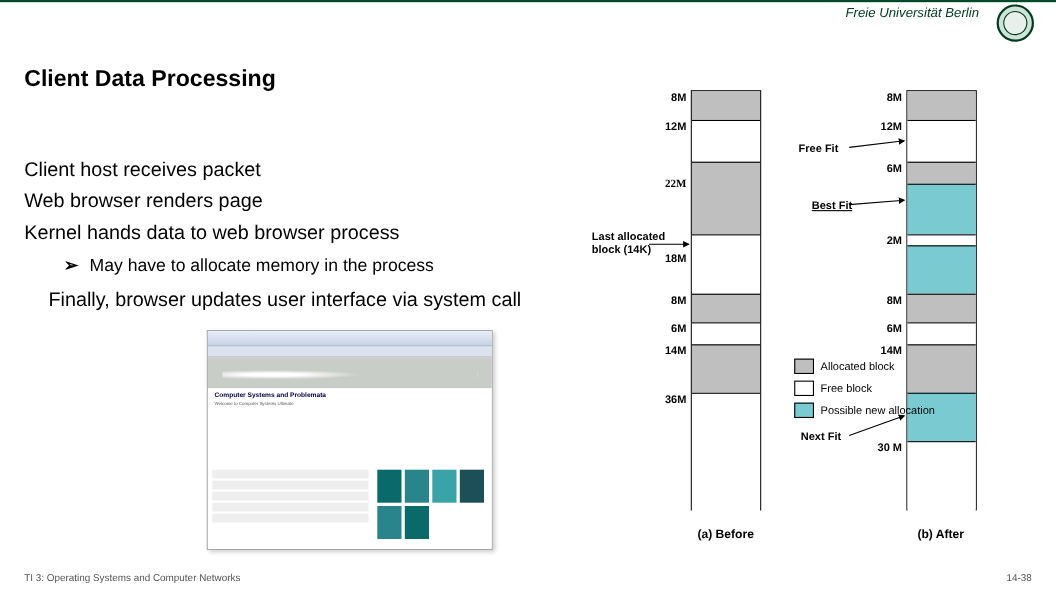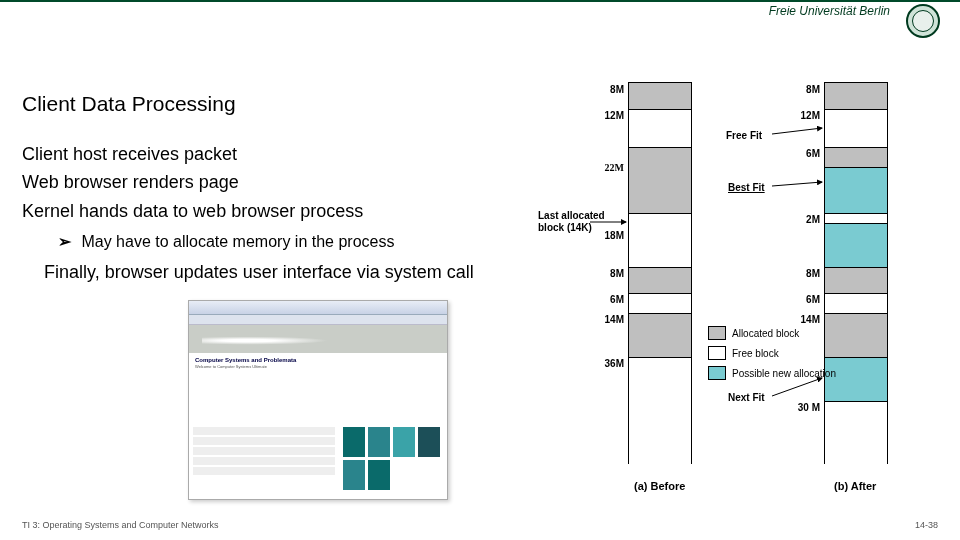--- a/index.html
+++ b/index.html
@@ -3,21 +3,21 @@
 <meta charset="utf-8">
 <style>
   * { box-sizing: border-box; margin: 0; padding: 0; }
   html, body { width: 960px; height: 540px; font-family: Arial, Helvetica, sans-serif; background: #fff; color: #000; overflow: hidden; }
   .slide { position: relative; width: 960px; height: 540px; }
   .topbar { position: absolute; top: 0; left: 0; width: 960px; height: 2px; background: #004a2a; }
   .logo-wrap { position: absolute; top: 4px; right: 20px; display: flex; align-items: flex-start; gap: 16px; }
   .logo-text { font-size: 12px; font-style: italic; color: #003a1f; white-space: nowrap; }
   .seal { width: 34px; height: 34px; border-radius: 50%; background: #cfe3d8; border: 2px solid #003a1f; display: flex; align-items: center; justify-content: center; }
   .seal-inner { width: 22px; height: 22px; border-radius: 50%; background: #e8f0ec; border: 1px solid #003a1f; }
-  .title { position: absolute; top: 60px; left: 22px; font-size: 21px; font-weight: normal; margin-top: 32px; }
+  .title { position: absolute; top: 60px; left: 22px; font-size: 21px; font-weight: bold; }
   .body { position: absolute; top: 142px; left: 22px; width: 540px; font-size: 18px; line-height: 1.35; }
   .body p { margin-bottom: 4px; }
   .sub { margin: 8px 0 8px 36px; display: flex; align-items: baseline; gap: 10px; font-size: 16px; }
   .chev { color: #000; font-weight: bold; }
   .hang { text-indent: -18px; padding-left: 40px; }
   .browser-shot { position: absolute; top: 300px; left: 188px; width: 260px; height: 200px; background: #f4f4f4; border: 1px solid #aaa; box-shadow: 2px 2px 4px rgba(0,0,0,0.2); }
   .bshot-tb { height: 14px; background: linear-gradient(#e8edf6,#c8d2e6); border-bottom: 1px solid #9ab; }
   .bshot-nav { height: 10px; background: #dde3ee; border-bottom: 1px solid #bbc; }
   .bshot-main { height: 70px; background: #fff; padding: 4px 6px; }
   .bshot-h { font-size: 6px; color: #004; font-weight: bold; margin-bottom: 2px; }
@@ -38,21 +38,21 @@
   .colB { left: 246px; }
   .seg { width: 100%; border-top: 1px solid #000; }
   .seg:first-child { border-top: none; }
   .seg.alloc { background: #bfbfbf; }
   .seg.free  { background: #fff; }
   .seg.poss  { background: #7acbd1; }
   .size-l { position: absolute; font-size: 10px; font-weight: bold; text-align: right; width: 44px; }
   .size-r { position: absolute; font-size: 10px; font-weight: bold; text-align: right; width: 44px; }
   .ann { position: absolute; font-size: 10px; font-weight: bold; }
   .caption { position: absolute; font-size: 11px; font-weight: bold; }
-  .legend { position: absolute; left: 130px; top: 244px; font-size: 10px; text-align: right; }
+  .legend { position: absolute; left: 144px; top: 244px; font-size: 10px; text-align: right; }
   .legend-row { display:flex; align-items:center; gap:6px; margin-bottom:6px; }
   .swatch { width: 18px; height: 14px; border: 1px solid #000; }
   .swatch.alloc{background:#bfbfbf;} .swatch.free{background:#fff;} .swatch.poss{background:#7acbd1;}
   .lastlbl { position:absolute; left:-40px; top:128px; width:70px; font-size:10px; font-weight:bold; line-height:1.2; }
 </style>
 </head>
 <body>
 
 <div class="slide">
   <div class="topbar"></div>
@@ -127,21 +127,21 @@
         <div class="seg free" style="height: 10px;"></div>
         <div class="seg poss" style="height: 44px;"></div>
         <div class="seg alloc" style="height: 26px;"></div>
         <div class="seg free" style="height: 20px;"></div>
         <div class="seg alloc" style="height: 44px;"></div>
         <div class="seg poss" style="height: 44px;"></div>
         <div class="seg free" style="height: 64px;"></div>
       </div>
 
     <div class="ann" style="left:148px; top:48px;">Free Fit</div>
-    <div class="ann" style="left:150px; top:100px;text-decoration:underline;">Best Fit</div>
+    <div class="ann" style="left:160px; top:100px;text-decoration:underline;">Best Fit</div>
     <div class="ann" style="left:150px; top:310px;">Next Fit</div>
 
     <svg width="350" height="440" style="position:absolute;left:0;top:0;pointer-events:none">
       <defs>
           <marker id="ah" markerWidth="6" markerHeight="6" refX="5" refY="3" orient="auto">
             <path d="M0,0 L6,3 L0,6 Z" fill="#000"></path>
           </marker>
         </defs>
       <line x1="194" y1="52" x2="244" y2="46" stroke="#000" stroke-width="1" marker-end="url(#ah)"></line>
       <line x1="194" y1="104" x2="244" y2="100" stroke="#000" stroke-width="1" marker-end="url(#ah)"></line>

